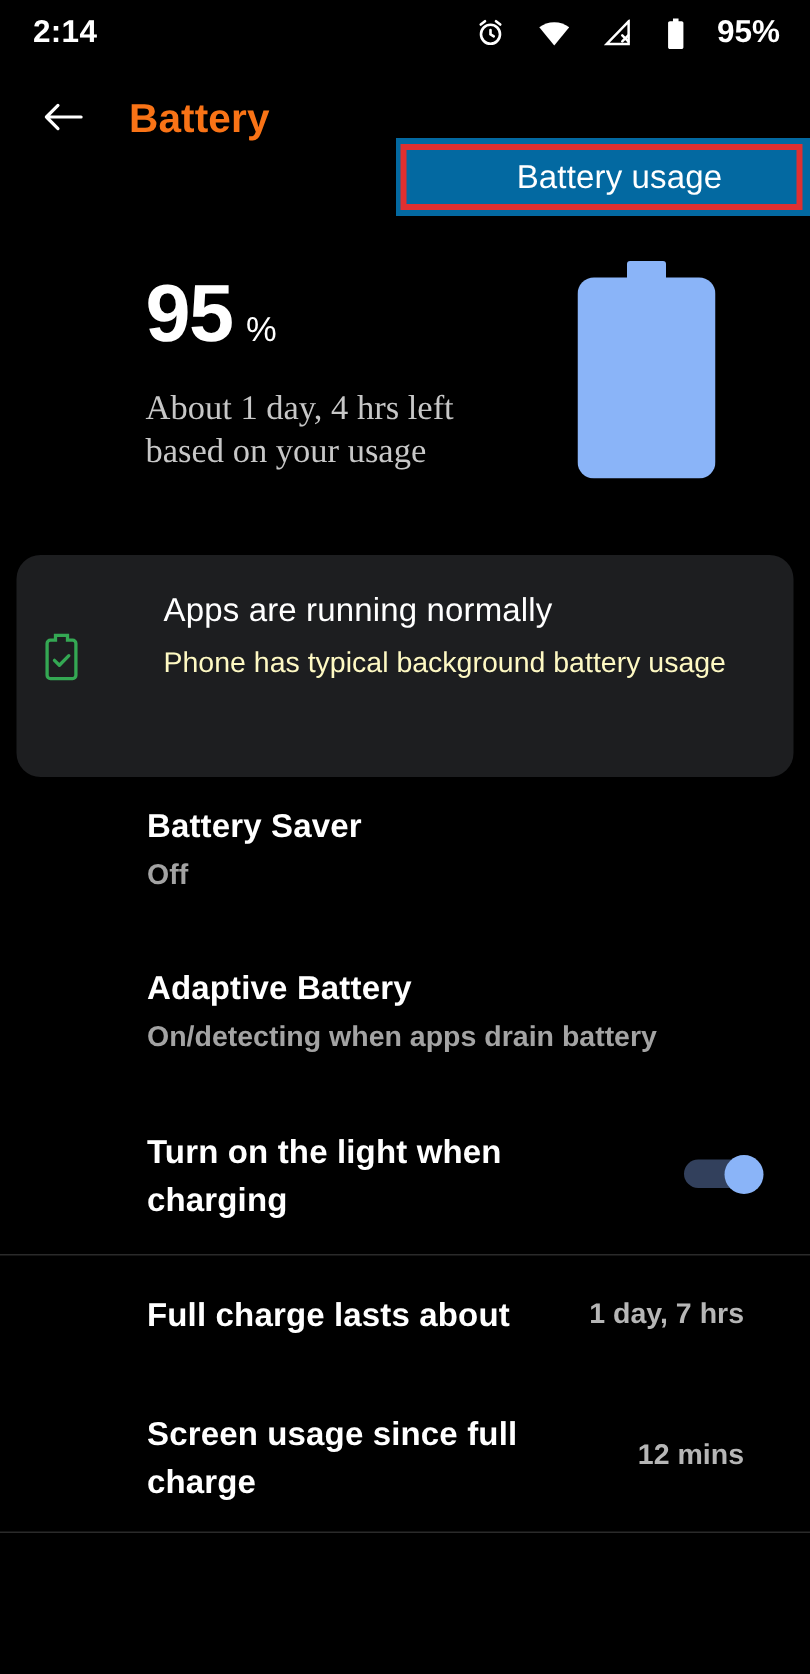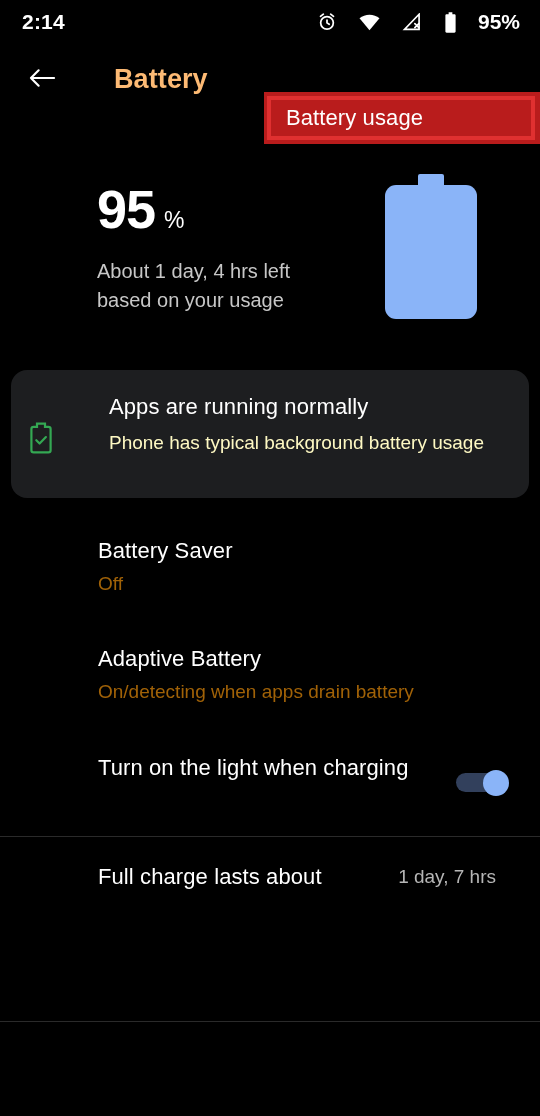--- a/index.html
+++ b/index.html
@@ -25,28 +25,28 @@
 
   
   .appbar { position:absolute; top:44px; left:0; width:540px; height:72px; }
   .back-btn {
     position:absolute; left:20px; top:14px;
     width:44px; height:44px;
     display:flex; align-items:center; justify-content:center;
     cursor:pointer;
   }
   .appbar-title {
-    position:absolute; left:114px; top:20px;
-    color:#fdba74; font-size:27px; font-weight:700; letter-spacing:.1px;
+    position:absolute; left:86px; top:20px;
+    color:#f97316; font-size:27px; font-weight:700; letter-spacing:.1px;
   }
   .usage-btn-wrap {
     position:absolute; left:264px; top:48px;
     width:276px; height:52px;
-    background:#b91c1c;
-    display:flex; align-items:center;
+    background:#0369a1;
+    display:flex; align-items:center;justify-content:center;
   }
   .usage-btn-hl {
     position:absolute; left:3px; top:4px;
     width:268px; height:44px;
     border:4px solid #e03030;
     pointer-events:none;
   }
   .usage-btn-label {
     color:#fff; font-size:22px; padding-left:22px; letter-spacing:.1px;
   }
@@ -54,44 +54,44 @@
   
   .summary { position:absolute; top:160px; left:0; width:456px; height:170px; }
   .level-row {
     position:absolute; left:97px; top:22px;
     display:flex; align-items:baseline;
   }
   .level-num { color:#fff; font-size:54px; font-weight:700; letter-spacing:-1px; line-height:1; }
   .level-sym { color:#fff; font-size:23px; font-weight:500; margin-left:9px; }
   .est-line {
     position:absolute; left:97px; top:97px;
-    color:#c7c7c7; font-size:20px; line-height:29px;
+    color:#c7c7c7; font-size:23px; line-height:29px;font-family:Liberation Serif, serif;
   }
   .batt-graphic { position:absolute; left:385px; top:14px; }
 
   
   .status-card {
     position:absolute; left:11px; top:370px;
-    width:518px; height:128px;
+    width:518px; height:148px;
     background:#1d1e20; border-radius:16px;
   }
   .status-card-icon { position:absolute; left:17px; top:52px; }
   .status-card-title {
     position:absolute; left:98px; top:24px;
     color:#fff; font-size:22px; letter-spacing:.1px;
   }
   .status-card-sub {
     position:absolute; left:98px; top:58px; width:390px;
     color:#fef9c3; font-size:19px; line-height:29px;
   }
 
   
-  .pref { position:absolute; left:0; width:534px; }
+  .pref { position:absolute; left:0; width:534px;font-weight:bold; }
   .pref-title { position:absolute; left:98px; color:#fff; font-size:22px; letter-spacing:.1px; line-height:30px; }
-  .pref-sub   { position:absolute; left:98px; color:#a16207; font-size:19px; line-height:28px; }
+  .pref-sub   { position:absolute; left:98px; color:#a3a3a3; font-size:19px; line-height:28px; }
   .pref-value { position:absolute; right:38px; color:#b6b6b6; font-size:19px; }
 
   .divider { position:absolute; left:0; width:540px; height:1px; background:#2a2a2a; }
 
   
   .toggle {
     position:absolute; right:31px; top:770px;
     width:53px; height:24px; cursor:pointer;
   }
   .toggle-track {
@@ -207,20 +207,24 @@
     <div class="toggle-thumb"></div>
   </div>
 
   <div class="divider" style="top:836px;"></div>
 
   <div class="pref" style="top:862px; height:58px;">
     <div class="pref-title" style="top:0;text-align:center;">Full charge lasts about</div>
     <div class="pref-value" style="top:4px;">1 day, 7 hrs</div>
   </div>
 
+  <div class="pref" style="top:940px; height:78px;">
+    <div class="pref-title" style="top:0; width:290px; line-height:32px;">Screen usage since full charge</div>
+    <div class="pref-value" style="top:20px;">12 mins</div>
+  </div>
 
   <div class="divider" style="top:1021px;"></div>
 
   <div class="footer">
     
     
   </div>
 
 </div>
 

